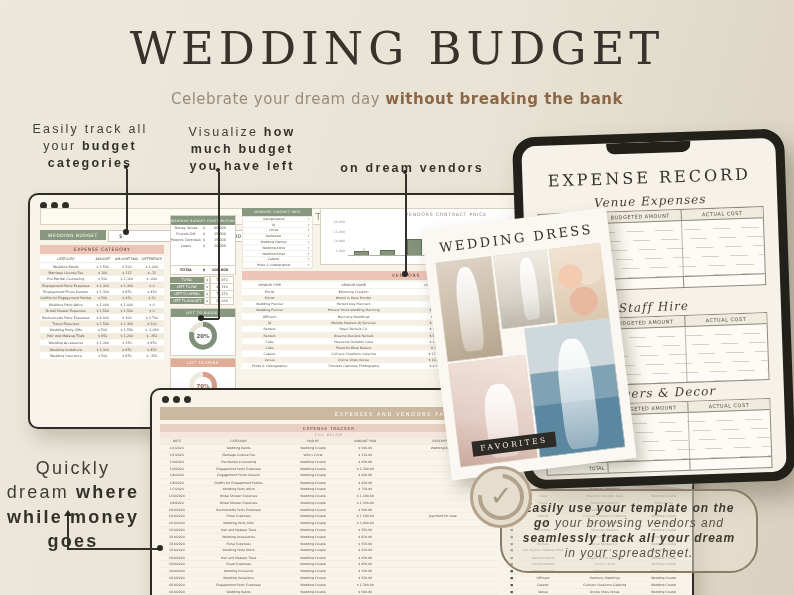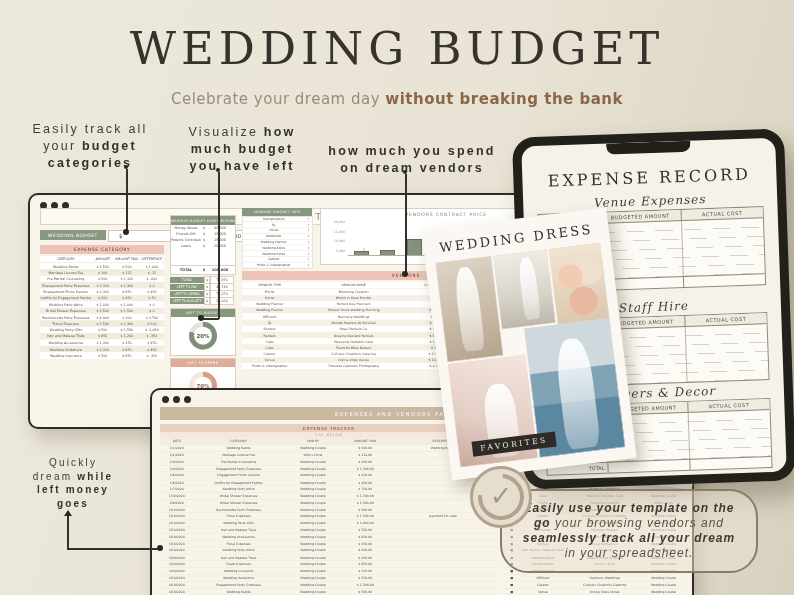--- a/index.html
+++ b/index.html
@@ -14,21 +14,21 @@
   .subtitle{left:0;top:90px;width:100%;text-align:center;font-size:15px;color:#9a8c7b;letter-spacing:.5px;}
   .subtitle b{color:#8b6748;font-weight:700;}
 
   
   .ann{font-family:"Liberation Sans",sans-serif;font-size:12.5px;letter-spacing:2.2px;
     line-height:1.35;color:#403d37;text-align:center;}
   .ann b{font-weight:800;color:#34312c;}
   .ann1{left:8px;top:121px;width:164px;}
   .ann2{left:166px;top:124px;width:152px;}
   .ann3{left:322px;top:126px;width:180px;}
-  .money{left:6px;top:456px;width:134px;font-size:10px;}
+  .money{left:6px;top:456px;width:134px;font-size:18px;}
 
   
   .vline{width:1.6px;background:#34312c;}
   .hline{height:1.6px;background:#34312c;}
   .cdot{width:6px;height:6px;border-radius:50%;background:#2b2824;}
   .cdot.sm{width:4px;height:4px;}
   .arrow-up{width:0;height:0;border-left:4px solid transparent;border-right:4px solid transparent;
     border-bottom:6px solid #2b2824;}
   .zc{z-index:50;}
 
@@ -200,27 +200,27 @@
     <span>your </span><b>budget</b><br>
     <b>categories</b>
   </div>
   <div class="abs ann ann2">
     <span>Visualize </span><b>how</b><br>
     <b>much budget</b><br>
     <b>you have left</b>
   </div>
   <div class="abs ann ann3">
     <br>
-    <b>how much you spend</b><br>
+    <br>
     <b>on dream vendors</b>
   </div>
   <div class="abs ann money">
     <span>Quickly</span><br>
-    <span>dream </span><b>while</b><br>
-    <b>left money</b><br>
+    <span>dream </span><b>where</b><br>
+    <b>while money</b><br>
     <b>goes</b>
   </div>
 
   <div class="abs cdot sm zc" style="left:124px;top:165px"></div>
   <div class="abs vline zc" style="left:126px;top:169px;height:61px"></div>
   <div class="abs cdot zc" style="left:123px;top:229px"></div>
 
   <div class="abs cdot sm zc" style="left:216px;top:168px"></div>
   <div class="abs vline zc" style="left:218px;top:172px;height:147px"></div>
   <div class="abs hline zc" style="left:203px;top:318px;width:16px"></div>

